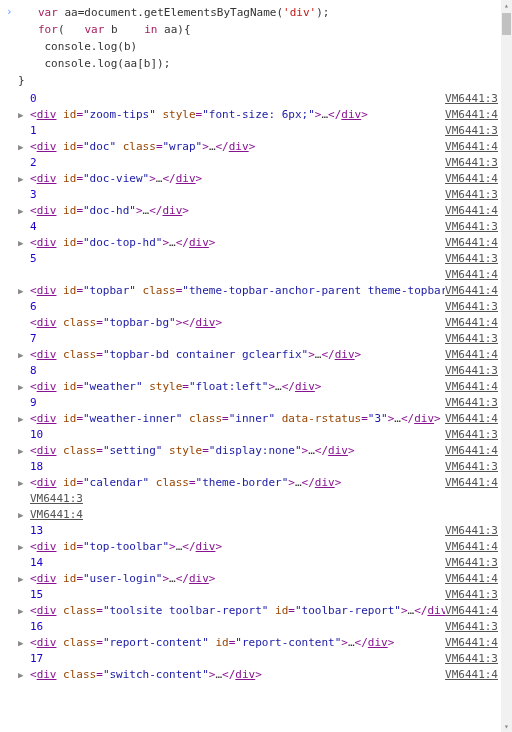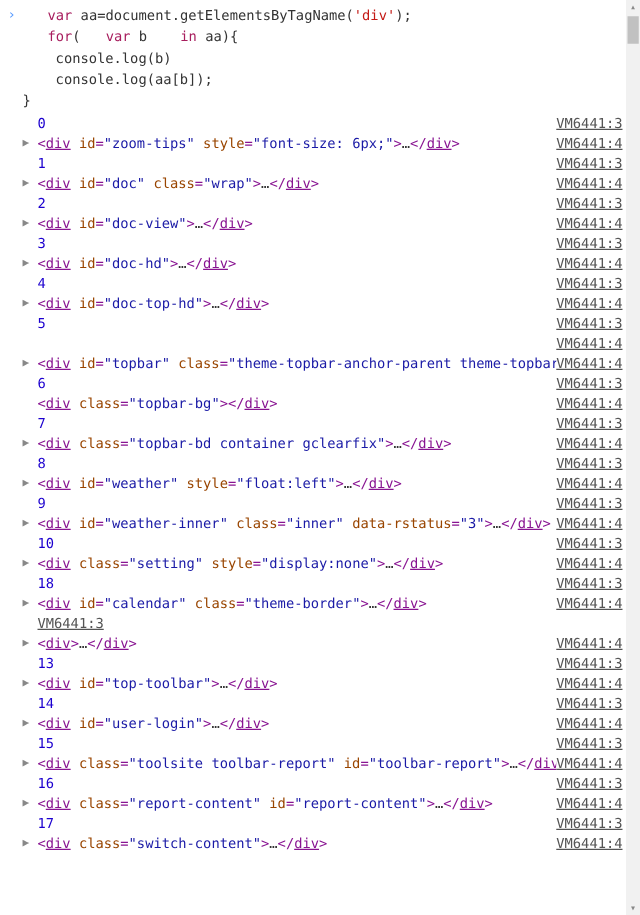--- a/index.html
+++ b/index.html
@@ -261,21 +261,20 @@
         <div class="link">VM6441:4</div>
       </div>
       <div class="out-row">
         <div class="indent"></div>
         <div class="expand"></div>
         <div class="link">VM6441:3</div>
       </div>
       <div class="out-row">
         <div class="indent"></div>
         <div class="expand">▶</div>
-        <div class="content"><span class="tag-b">&lt;</span><span class="tag-n">div</span><span class="tag-b">&gt;</span><span class="ellips">…</span><span class="tag-b">&lt;/</span><span class="tag-n">div</span><span class="tag-b">&gt;</span></div>
         <div class="link">VM6441:4</div>
       </div>
       <div class="out-row">
         <div class="indent"></div>
         <div class="expand"></div>
         <div class="content"><span class="num">13</span></div>
         <div class="link">VM6441:3</div>
       </div>
       <div class="out-row">
         <div class="indent"></div>

